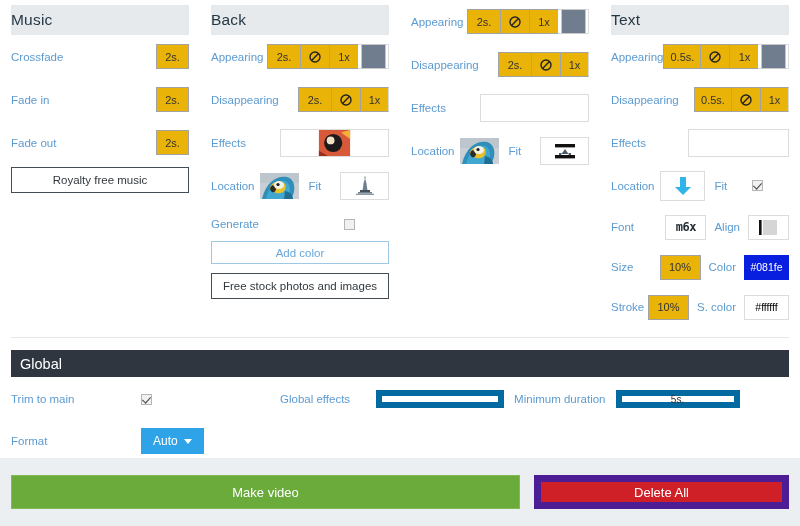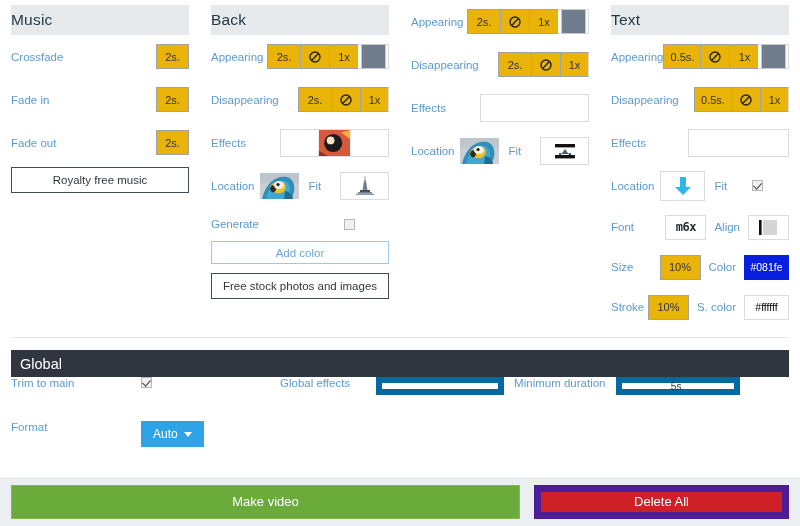--- a/index.html
+++ b/index.html
@@ -135,21 +135,21 @@
   .global-header {
     background: #2f3640;
     height: 27px;
     display:flex; align-items:center;
     padding-left: 9px;
     margin: 0 11px;
   }
   .global-header .ttl { color: #fff; font-size: 14.5px; }
 
   .global-body { padding: 0 11px; }
-  .grow { display:flex; align-items:flex-start; height: 44px; }
+  .grow { display:flex; align-items:center; height: 44px; }
   .g-lbl { color:#5c9bd1; font-size: 11.5px; }
 
   .btn-auto {
     background: #2ea3e8;
     color: #fff;
     border: none;
     height: 26px;
     padding: 0 12px;
     font-size: 12px;
     display:flex; align-items:center; gap:6px;
@@ -165,21 +165,21 @@
   .g-input {
     border:6px solid #0369a1; background:#fff;
     height:18px;
     display:flex;align-items:center;justify-content:center;
     font-size:10px;color:#333;
   }
 
   
   .footer {
     position:absolute; left:0; right:0; bottom:0;
-    height: 49px;
+    height: 68px;
     background: #eceff1;
     display:flex; align-items:center;
     padding: 0 11px;
     gap: 14px;
   }
   .btn-make {
     flex: 0 0 509px;
     height: 34px;
     background:#6aab3c;
     border:1px solid #7fbb4f;

